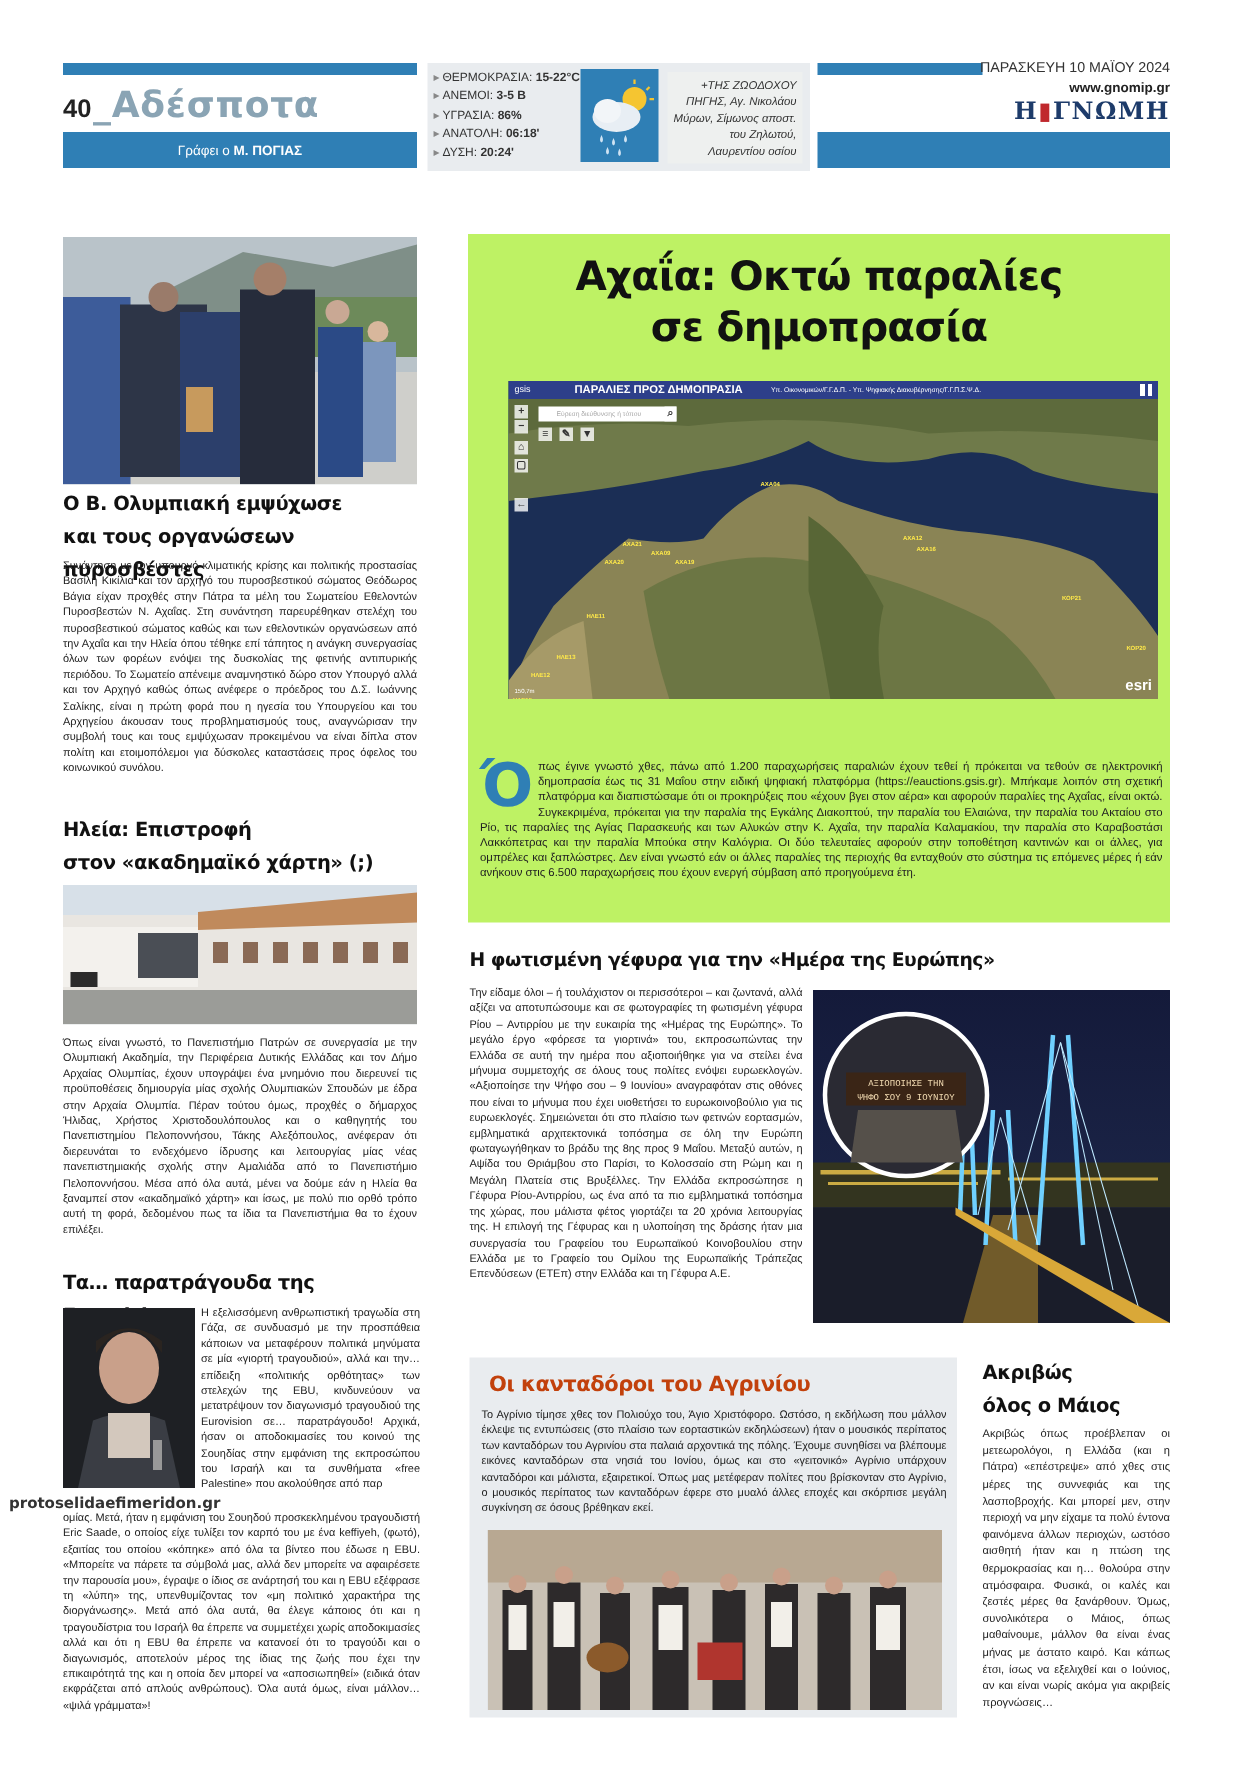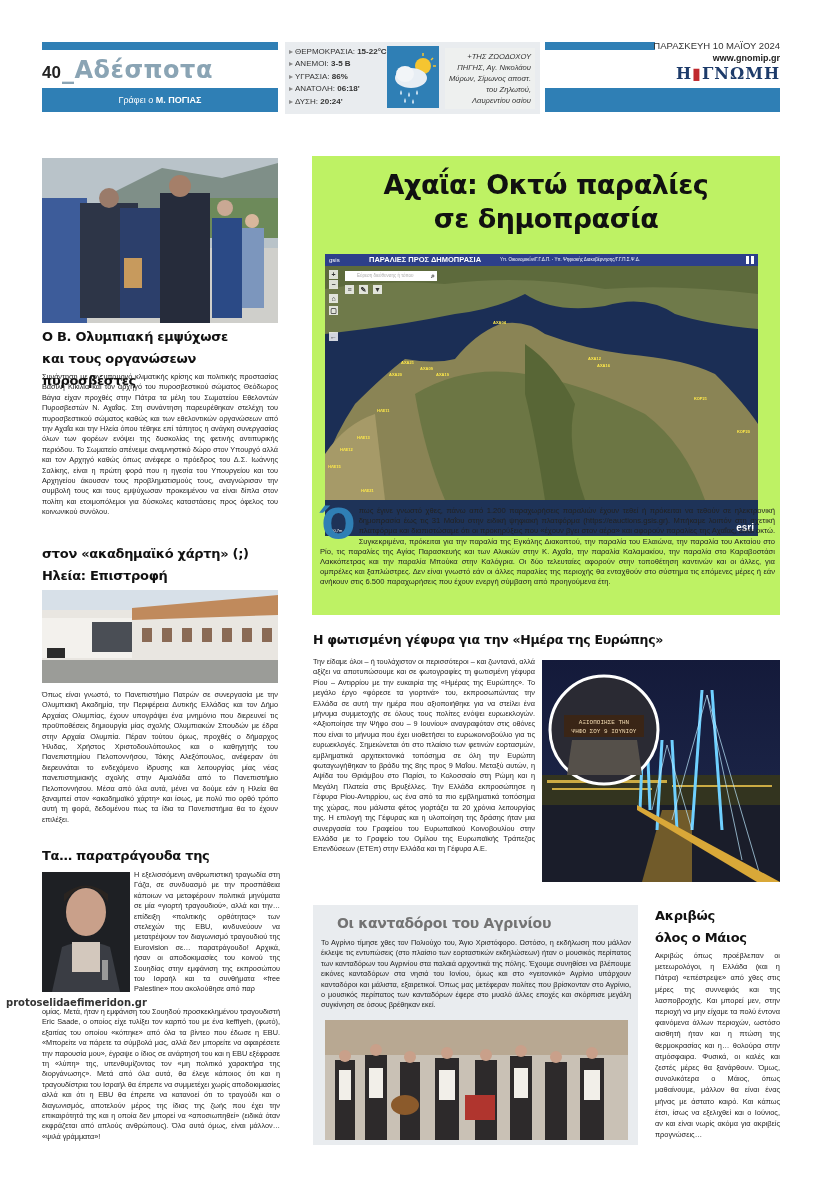--- a/index.html
+++ b/index.html
@@ -25,42 +25,42 @@
   .logo .red { color:#c0282d; }
 
   
   .photo { overflow:hidden; }
   .h2 { font: bold 13px "DejaVu Sans", sans-serif; color:#111; line-height: 22px; letter-spacing:-0.3px; }
   .txt { font: 7.3px "Liberation Sans", sans-serif; color:#222; line-height: 10.4px; text-align: justify; }
 
   
   .feature { left: 312px; top: 156px; width: 468px; height: 459px; background:#bef264; }
   .feat-title { position:absolute; left:0; top: 12px; width: 100%; text-align:center; font: bold 27px "DejaVu Sans", sans-serif; color:#111; line-height: 34px; letter-spacing:-0.5px; }
-  .map { position:absolute; left: 13px; top: 98px; width: 433px; height: 282px; overflow:hidden; background:#1e3358; }
+  .map { position:absolute; left: 27px; top: 98px; width: 433px; height: 212px; overflow:hidden; background:#1e3358; }
   .map-bar { position:absolute; left:0; top:0; width:100%; height: 12px; background:#2d3f8a; color:#fff; font: bold 7.5px "Liberation Sans", sans-serif; line-height: 12px; }
   .map-bar .brand { position:absolute; left:4px; font-size:6px; font-weight:normal; }
   .map-bar .ttl { position:absolute; left: 44px; }
   .map-bar .sub { position:absolute; left: 175px; font-size: 4.5px; font-weight: normal; }
   .map-bar .grid { position:absolute; right: 4px; top: 2px; width: 8px; height: 8px; background: repeating-linear-gradient(90deg,#fff 0 3px, transparent 3px 5px); }
   .map-lbl { position:absolute; font: bold 4px "Liberation Sans", sans-serif; color:#ffe94a; }
   .map-ctrl { position:absolute; width: 9px; height: 9px; background: rgba(255,255,255,0.8); color:#333; font: bold 7px "Liberation Sans", sans-serif; text-align:center; line-height:9px; }
   .map-search { position:absolute; left: 20px; top: 17px; width: 92px; height: 10px; background:#fff; font: 4.5px "Liberation Sans", sans-serif; color:#aaa; line-height:10px; padding-left: 12px; }
   .esri { position:absolute; right: 4px; bottom: 3px; color:#fff; font: bold 10px "Liberation Sans", sans-serif; }
   .scale { position:absolute; left: 4px; bottom: 3px; color:#fff; font: 4px "Liberation Sans", sans-serif; }
   .feat-body { position:absolute; left: 8px; top: 350px; width: 455px; font: 7.6px "Liberation Sans", sans-serif; color:#222; line-height: 10.2px; text-align: justify; }
   .dropcap { float:left; font: bold 40px "DejaVu Sans", sans-serif; color:#2f7fb5; line-height: 34px; margin-right: 3px; margin-top: 1px; }
 
   
   .bridge-h { left: 313px; top: 632px; width: 470px; font: bold 12.5px "DejaVu Sans", sans-serif; color:#111; letter-spacing:-0.3px; }
   .bridge-txt { left: 313px; top: 657px; width: 222px; }
   .bridge-photo { left: 542px; top: 660px; width: 238px; height: 222px; overflow:hidden; }
 
   
   .kant { left: 313px; top: 905px; width: 325px; height: 240px; background:#e9ecef; }
-  .kant-h { position:absolute; left: 24px; top: 10px; font: bold 14px "DejaVu Sans", sans-serif; color:#737373; letter-spacing:-0.3px; }
+  .kant-h { position:absolute; left: 13px; top: 10px; font: bold 14px "DejaVu Sans", sans-serif; color:#c2410c; letter-spacing:-0.3px; }
   .kant-txt { position:absolute; left: 8px; top: 33px; width: 310px; font: 7.3px "Liberation Sans", sans-serif; color:#222; line-height: 10.4px; text-align: justify; }
   .kant-photo { position:absolute; left: 12px; top: 115px; width: 303px; height: 120px; overflow:hidden; }
 
   
   .ast-h { left: 655px; top: 905px; width: 125px; font: bold 13px "DejaVu Sans", sans-serif; color:#111; line-height: 22px; letter-spacing:-0.3px; }
   .ast-txt { left: 655px; top: 950px; width: 125px; font: 7.4px "Liberation Sans", sans-serif; color:#222; line-height: 11.2px; text-align: justify; }
 
   .watermark { left: 4px; top: 997px; font: bold 10px "DejaVu Sans", sans-serif; color:#333; background: rgba(255,255,255,0.85); padding: 0 2px; }
 </style>
 </head>
@@ -131,22 +131,22 @@
     <circle cx="210" cy="63" r="7" fill="#d8b79c"></circle>
   </svg>
 </div>
 <div class="abs h2" style="left:42px;top:326px;width:240px;">
   <div>Ο Β. Ολυμπιακή εμψύχωσε</div>
   <div>και τους οργανώσεων πυροσβέστες</div>
 </div>
 <div class="abs txt" style="left:42px;top:372px;width:236px;">Συνάντηση με τον υπουργό κλιματικής κρίσης και πολιτικής προστασίας Βασίλη Κικίλια και τον αρχηγό του πυροσβεστικού σώματος Θεόδωρος Βάγια είχαν προχθές στην Πάτρα τα μέλη του Σωματείου Εθελοντών Πυροσβεστών Ν. Αχαΐας. Στη συνάντηση παρευρέθηκαν στελέχη του πυροσβεστικού σώματος καθώς και των εθελοντικών οργανώσεων από την Αχαΐα και την Ηλεία όπου τέθηκε επί τάπητος η ανάγκη συνεργασίας όλων των φορέων ενόψει της δυσκολίας της φετινής αντιπυρικής περιόδου. Το Σωματείο απένειμε αναμνηστικό δώρο στον Υπουργό αλλά και τον Αρχηγό καθώς όπως ανέφερε ο πρόεδρος του Δ.Σ. Ιωάννης Σαλίκης, είναι η πρώτη φορά που η ηγεσία του Υπουργείου και του Αρχηγείου άκουσαν τους προβληματισμούς τους, αναγνώρισαν την συμβολή τους και τους εμψύχωσαν προκειμένου να είναι δίπλα στον πολίτη και ετοιμοπόλεμοι για δύσκολες καταστάσεις προς όφελος του κοινωνικού συνόλου.</div>
 
 <div class="abs h2" style="left:42px;top:543px;width:240px;">
+  <div>Ηλεία: Επιστροφή</div>
   <div>στον «ακαδημαϊκό χάρτη» (;)</div>
-  <div>Ηλεία: Επιστροφή</div>
 </div>
 <div class="abs photo" style="left:42px;top:590px;width:236px;height:93px;">
   <svg width="236" height="93" viewBox="0 0 236 93">
     <rect width="236" height="93" fill="#d7e0e8"></rect>
     <rect x="0" y="20" width="236" height="50" fill="#e9e6e1"></rect>
     <path d="M90 18 L236 5 L236 25 L90 30z" fill="#c08a5c"></path>
     <rect x="0" y="28" width="90" height="40" fill="#f3f1ed"></rect>
     <rect x="50" y="32" width="40" height="30" fill="#4a4e55"></rect>
     <g fill="#8a6a55">
         <rect x="100" y="38" width="10" height="14"></rect>

